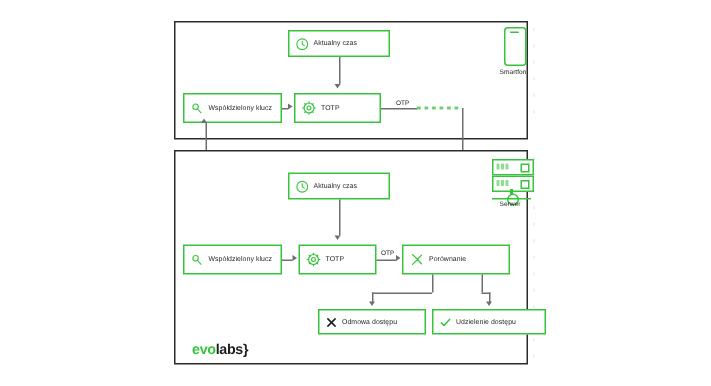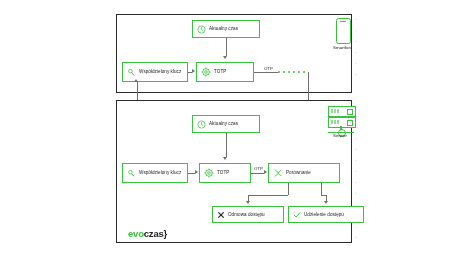--- a/index.html
+++ b/index.html
@@ -255,16 +255,16 @@
   <div class="ln hln" style="left:248px;top:194.5px;width:40px;"></div>
   <div class="ln vln" style="left:248px;top:194.5px;height:7px;"></div>
   <div class="arrow arr-down" style="left:245.9px;top:201px;"></div>
 
   <div class="ln vln" style="left:320.5px;top:183px;height:12px;"></div>
   <div class="ln hln" style="left:320.5px;top:194.5px;width:6px;"></div>
   <div class="ln vln" style="left:326px;top:194.5px;height:7px;"></div>
   <div class="arrow arr-down" style="left:323.9px;top:201px;"></div>
 
   <div class="logo">
-    <span class="evo">evo</span><span class="labs">czas}</span>
+    <span class="evo">evo</span><span class="labs">labs}</span>
   </div>
 
 </div>
 
 </body></html>

